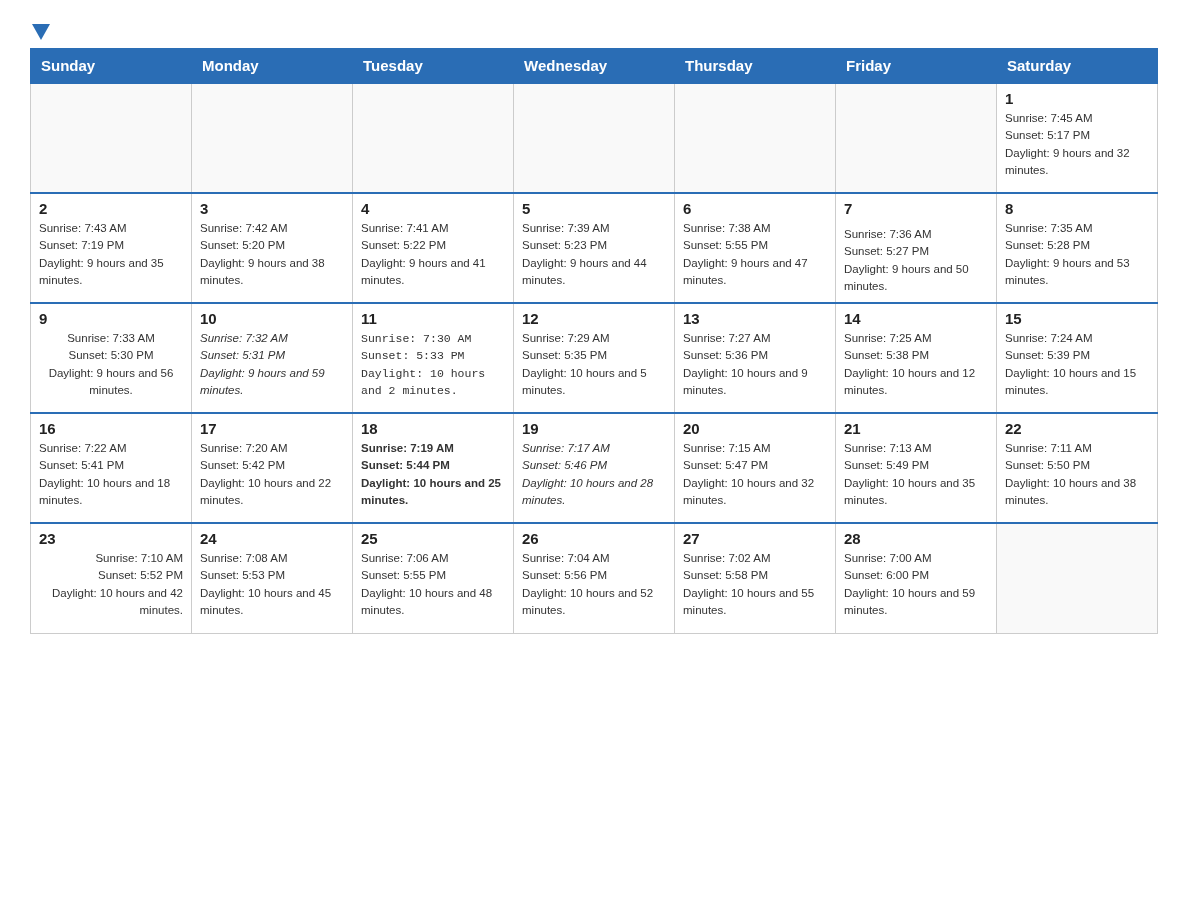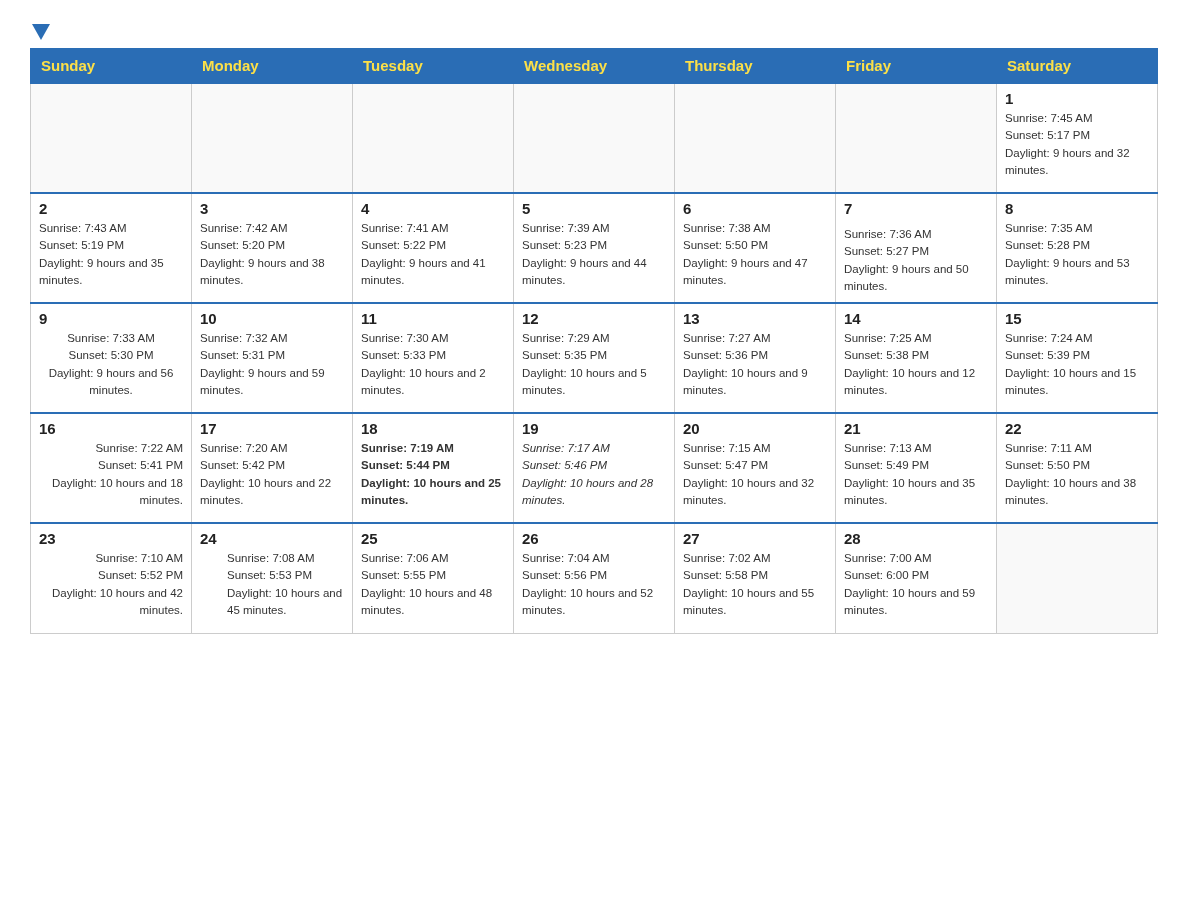--- a/index.html
+++ b/index.html
@@ -50,21 +50,21 @@
       color: #444;
       margin-top: 4px;
     }
     .calendar {
       width: 100%;
       border-collapse: collapse;
       margin-top: 10px;
     }
     .calendar th {
       background-color: #2a6db5;
-      color: #fde047;
+      color: #ffffff;
       font-size: 15px;
       font-weight: bold;
       padding: 8px 10px;
       text-align: left;
       border: 1px solid #2a6db5;
     }
     .calendar td {
       vertical-align: top;
       border: 1px solid #ccc;
       padding: 6px 8px;
@@ -133,21 +133,21 @@
           <div class="day-number">1</div>
           <div class="day-info" style="white-space: pre-line;">Sunrise: 7:45 AM
 Sunset: 5:17 PM
 Daylight: 9 hours and 32 minutes.</div>
         </td>
       </tr>
       <tr class="week-row">
         <td>
           <div class="day-number">2</div>
           <div class="day-info" style="white-space: pre-line;">Sunrise: 7:43 AM
-Sunset: 5:19 PM
+Sunset: 7:19 PM
 Daylight: 9 hours and 35 minutes.</div>
         </td>
         <td>
           <div class="day-number">3</div>
           <div class="day-info" style="white-space: pre-line;">Sunrise: 7:42 AM
 Sunset: 5:20 PM
 Daylight: 9 hours and 38 minutes.</div>
         </td>
         <td>
           <div class="day-number">4</div>
@@ -157,21 +157,21 @@
         </td>
         <td>
           <div class="day-number">5</div>
           <div class="day-info" style="white-space: pre-line;">Sunrise: 7:39 AM
 Sunset: 5:23 PM
 Daylight: 9 hours and 44 minutes.</div>
         </td>
         <td>
           <div class="day-number">6</div>
           <div class="day-info" style="white-space: pre-line;">Sunrise: 7:38 AM
-Sunset: 5:50 PM
+Sunset: 5:55 PM
 Daylight: 9 hours and 47 minutes.</div>
         </td>
         <td>
           <div class="day-number">7</div>
           <div class="day-info" style="white-space: pre-line; margin-top: 9px;">Sunrise: 7:36 AM
 Sunset: 5:27 PM
 Daylight: 9 hours and 50 minutes.</div>
         </td>
         <td>
           <div class="day-number">8</div>
@@ -182,27 +182,27 @@
       </tr>
       <tr class="week-row">
         <td>
           <div class="day-number">9</div>
           <div class="day-info" style="white-space: pre-line; text-align: center;">Sunrise: 7:33 AM
 Sunset: 5:30 PM
 Daylight: 9 hours and 56 minutes.</div>
         </td>
         <td>
           <div class="day-number">10</div>
-          <div class="day-info" style="white-space: pre-line;">Sunrise: 7:32 AM
+          <div class="day-info" style="white-space: pre-line; font-style: italic;">Sunrise: 7:32 AM
 Sunset: 5:31 PM
 Daylight: 9 hours and 59 minutes.</div>
         </td>
         <td>
           <div class="day-number">11</div>
-          <div class="day-info" style="white-space: pre-line;">Sunrise: 7:30 AM
+          <div class="day-info" style="white-space: pre-line; font-family: Liberation Mono, monospace;">Sunrise: 7:30 AM
 Sunset: 5:33 PM
 Daylight: 10 hours and 2 minutes.</div>
         </td>
         <td>
           <div class="day-number">12</div>
           <div class="day-info" style="white-space: pre-line;">Sunrise: 7:29 AM
 Sunset: 5:35 PM
 Daylight: 10 hours and 5 minutes.</div>
         </td>
         <td>
@@ -220,21 +220,21 @@
         <td>
           <div class="day-number">15</div>
           <div class="day-info" style="white-space: pre-line;">Sunrise: 7:24 AM
 Sunset: 5:39 PM
 Daylight: 10 hours and 15 minutes.</div>
         </td>
       </tr>
       <tr class="week-row">
         <td>
           <div class="day-number">16</div>
-          <div class="day-info" style="white-space: pre-line; text-align: right;">Sunrise: 7:22 AM
+          <div class="day-info" style="white-space: pre-line;">Sunrise: 7:22 AM
 Sunset: 5:41 PM
 Daylight: 10 hours and 18 minutes.</div>
         </td>
         <td>
           <div class="day-number">17</div>
           <div class="day-info" style="white-space: pre-line;">Sunrise: 7:20 AM
 Sunset: 5:42 PM
 Daylight: 10 hours and 22 minutes.</div>
         </td>
         <td>
@@ -270,21 +270,21 @@
       </tr>
       <tr class="week-row">
         <td>
           <div class="day-number">23</div>
           <div class="day-info" style="white-space: pre-line; text-align: right;">Sunrise: 7:10 AM
 Sunset: 5:52 PM
 Daylight: 10 hours and 42 minutes.</div>
         </td>
         <td>
           <div class="day-number">24</div>
-          <div class="day-info" style="white-space: pre-line; margin-left: 27px;">Sunrise: 7:08 AM
+          <div class="day-info" style="white-space: pre-line;">Sunrise: 7:08 AM
 Sunset: 5:53 PM
 Daylight: 10 hours and 45 minutes.</div>
         </td>
         <td>
           <div class="day-number">25</div>
           <div class="day-info" style="white-space: pre-line;">Sunrise: 7:06 AM
 Sunset: 5:55 PM
 Daylight: 10 hours and 48 minutes.</div>
         </td>
         <td>

